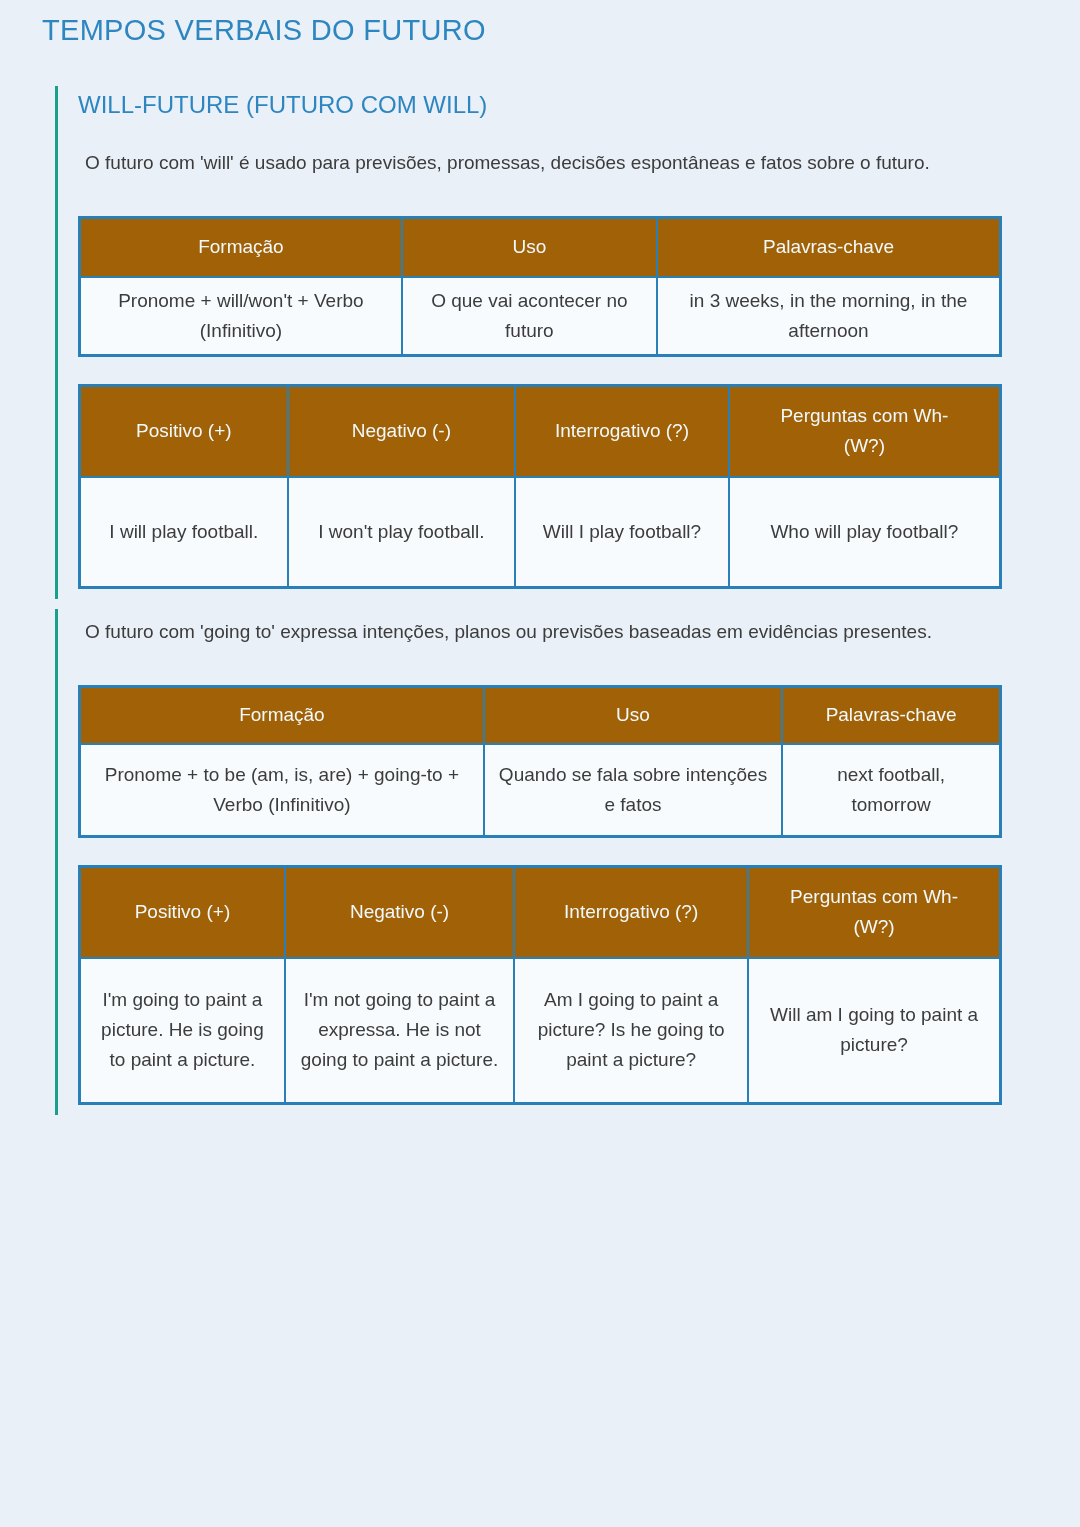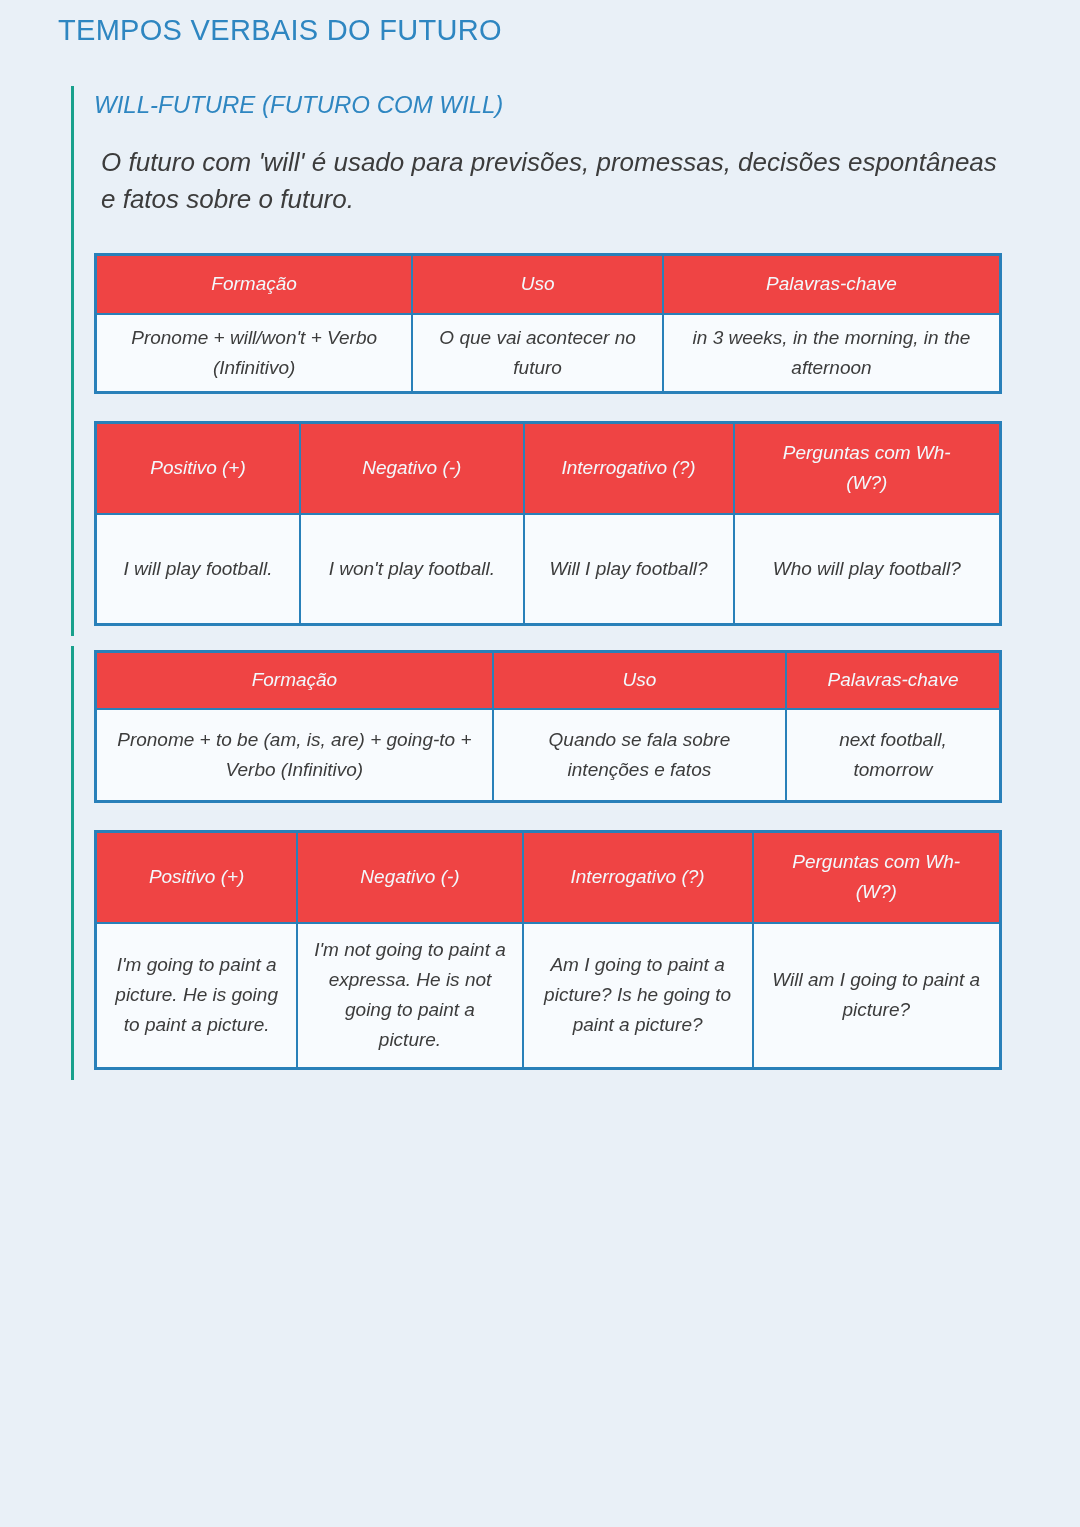--- a/index.html
+++ b/index.html
@@ -4,66 +4,65 @@
 <style>
   * { margin: 0; padding: 0; box-sizing: border-box; }
   html, body { width: 1080px; }
   body {
     height: 1527px;
     background: #E9F0F7;
     font-family: "Liberation Sans", "DejaVu Sans", sans-serif;
     color: #3C3C3C;
     overflow: hidden;
   }
-  .page { padding: 14px 62px 0 42px; margin-left: 16px; }
+  .page { padding: 14px 62px 0 42px; }
   .page-title {
     font-size: 29px;
     line-height: 32px;
     font-weight: 400;
     color: #2E86C1;
     margin-bottom: 40px;
     letter-spacing: 0.3px;
   }
   .tense-section {
     border-left: 3px solid #18A08C;
     padding: 4px 16px 10px 20px;
     margin-left: 13px;
     margin-bottom: 10px;
-    font-style: italic;
   }
   .section-heading {
     font-size: 24px;
     line-height: 29px;
     font-weight: 400;
     color: #2E86C1;
     margin-bottom: 25px;
   }
   .section-desc {
-    font-size: 26px;
+    font-size: 19px;
     line-height: 37px;
     margin: 0 0 35px 7px;
     max-width: 932px;
   }
   table {
     width: 100%;
     border-collapse: collapse;
     table-layout: fixed;
     background: #F8FBFE;
     border: 3px solid #2980B9;
   }
   th, td {
     border: 2px solid #2980B9;
     text-align: center;
     vertical-align: middle;
     padding: 8px 14px;
     font-size: 19px;
     line-height: 30px;
     overflow: hidden;
   }
-  th { background: #ef4444; color: #F2F9FD; font-weight: 400; }
+  th { background: #a16207; color: #F2F9FD; font-weight: 400; }
   td { color: #3C3C3C; }
   .mb-gap { margin-bottom: 27px; }
   .t-will-form th   { height: 59px; }
   .t-will-form td   { height: 66px; }
   .t-forms-will th  { height: 92px; }
   .t-forms-will td  { height: 110px; }
   .t-going-form th  { height: 58px; }
   .t-going-form td  { height: 92px; }
   .t-forms-going th { height: 92px; }
   .t-forms-going td { height: 145px; }
@@ -124,20 +123,21 @@
           <td>I will play football.</td>
           <td>I won't play football.</td>
           <td>Will I play football?</td>
           <td>Who will play football?</td>
         </tr>
       </tbody>
     </table>
   </section>
 
   <section class="tense-section">
+    <p class="section-desc">O futuro com 'going to' expressa intenções, planos ou previsões baseadas em evidências presentes.</p>
 
     <table class="t-going-form mb-gap">
       <colgroup>
         <col style="width:43.9%">
           <col style="width:32.4%">
           <col style="width:23.7%">
       </colgroup>
       <thead>
         <tr>
           <th>Formação</th>

